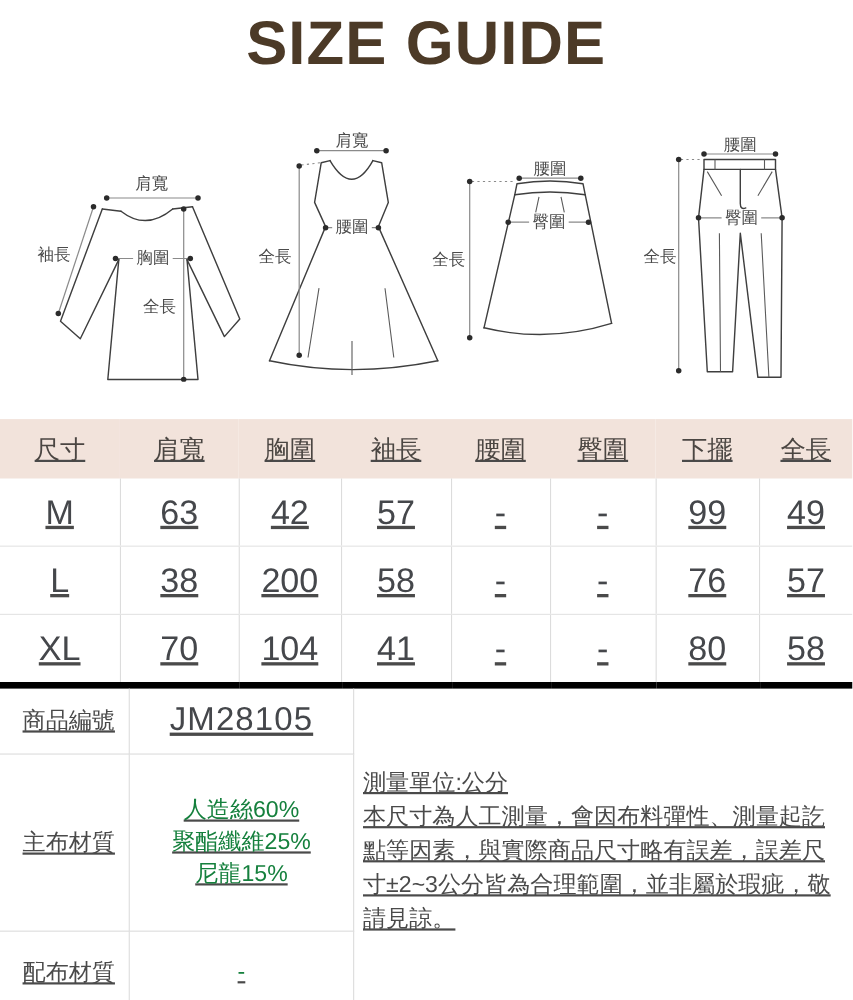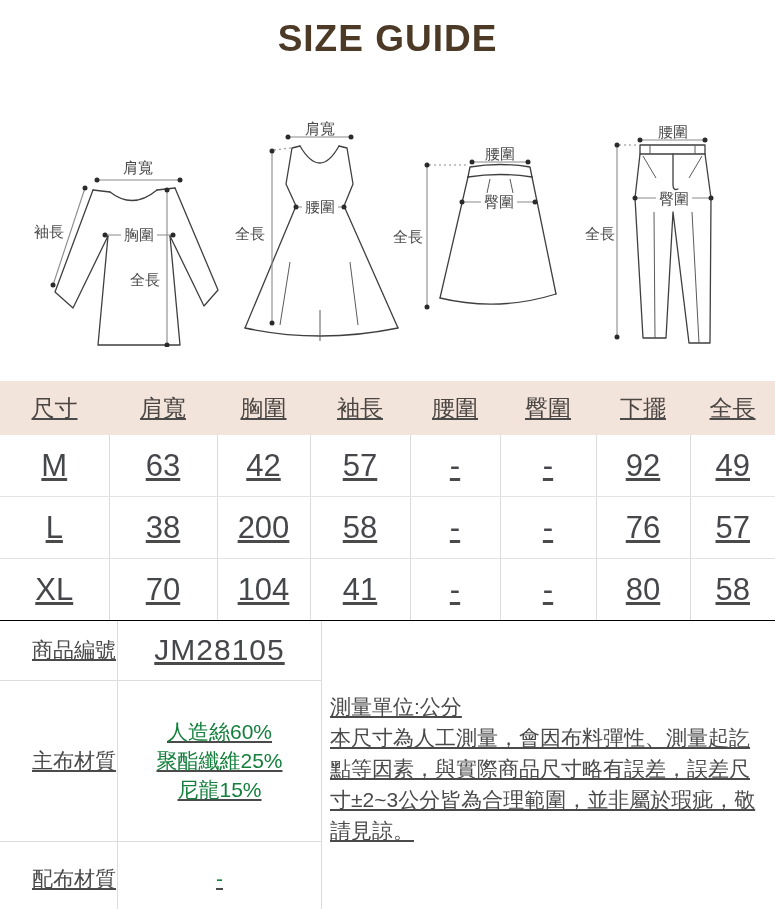--- a/index.html
+++ b/index.html
@@ -1,44 +1,44 @@
 <!DOCTYPE html>
 <html><head>
 <meta charset="utf-8">
 <style>
   html,body{margin:0;padding:0;background:#ffffff;}
   body{width:775px;height:909px;font-family:"Liberation Sans","DejaVu Sans",sans-serif;color:#4a4a4a;position:relative;overflow:hidden;}
 
   
   .title-wrap{height:100px;box-sizing:border-box;padding-top:16px;text-align:center;}
-  .page-title{font-size:37px;line-height:46px;font-weight:700;letter-spacing:1px;color:#4c3a27;}
+  .page-title{font-size:56px;line-height:46px;font-weight:700;letter-spacing:1px;color:#4c3a27;}
 
   
   .diagrams{position:relative;height:281px;}
   .fig{position:absolute;}
   .fig svg{display:block;}
   .garment{fill:none;stroke:#3f3f3f;stroke-width:1.3;stroke-linejoin:round;stroke-linecap:round;}
   .garment-light{fill:none;stroke:#5a5a5a;stroke-width:1;}
   .mline{stroke:#8a8a8a;stroke-width:1.1;fill:none;}
   .mdot{fill:#2b2b2b;stroke:none;}
   .leader{stroke:#8a8a8a;stroke-width:1;stroke-dasharray:2,3;fill:none;}
   .mlabel{position:absolute;font-size:15px;line-height:16px;color:#4b4b4b;white-space:nowrap;}
   .mlabel.ctr{transform:translateX(-50%);}
   .mlabel.onln{background:#ffffff;padding:0 3px;}
 
   
   table{border-collapse:collapse;table-layout:fixed;width:775px;text-decoration:underline;}
   .size-table th{height:52px;background:#f2e3db;font-size:23px;font-weight:400;color:#4b4642;text-align:center;}
   .size-table td{height:59px;text-align:center;font-size:31px;font-weight:300;color:#45474b;border-bottom:1px solid #e3e3e3;}
   .size-table td + td{border-left:1px solid #dcdcdc;}
-  .size-table tr:last-child td{border-bottom:1px solid #000000;}
+  .size-table tr:last-child td{border-bottom:6px solid #000000;}
 
   
   .info-table td{border-bottom:1px solid #dcdcdc;vertical-align:middle;}
-  .info-label{width:107px;font-size:21px;color:#4a4a4a;text-align:right;padding-left:9px;border-right:1px solid #dcdcdc;}
+  .info-label{width:107px;font-size:21px;color:#4a4a4a;text-align:center;padding-left:9px;border-right:1px solid #dcdcdc;}
   .info-value{width:201px;text-align:center;font-size:21px;color:#15803d;border-right:1px solid #dcdcdc;}
   .product-code{font-size:30px;font-weight:300;letter-spacing:1px;color:#45474b;}
   .materials div{line-height:29px;}
   .info-note{text-align:left;font-size:21px;line-height:31px;color:#4a4a4a;padding:8px 6px 8px 8px;}
   .r1{height:59px;} .r2{height:161px;} .r3{height:76px;}
 </style>
 </head>
 <body>
 
 <div class="title-wrap">
@@ -166,21 +166,21 @@
     <th>下擺</th>
     <th>全長</th>
   </tr>
   <tr>
     <td>M</td>
     <td>63</td>
     <td>42</td>
     <td>57</td>
     <td>-</td>
     <td>-</td>
-    <td>92</td>
+    <td>99</td>
     <td>49</td>
   </tr>
   <tr>
     <td>L</td>
     <td>38</td>
     <td>200</td>
     <td>58</td>
     <td>-</td>
     <td>-</td>
     <td>76</td>

